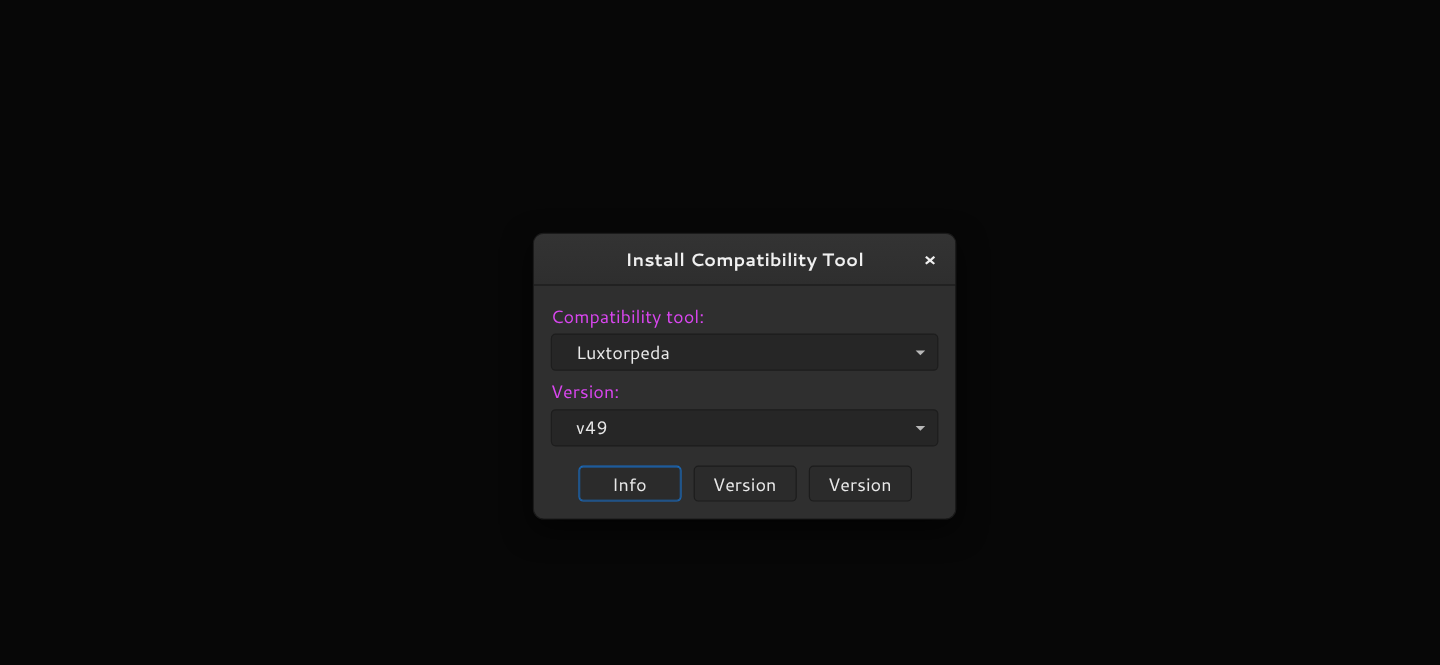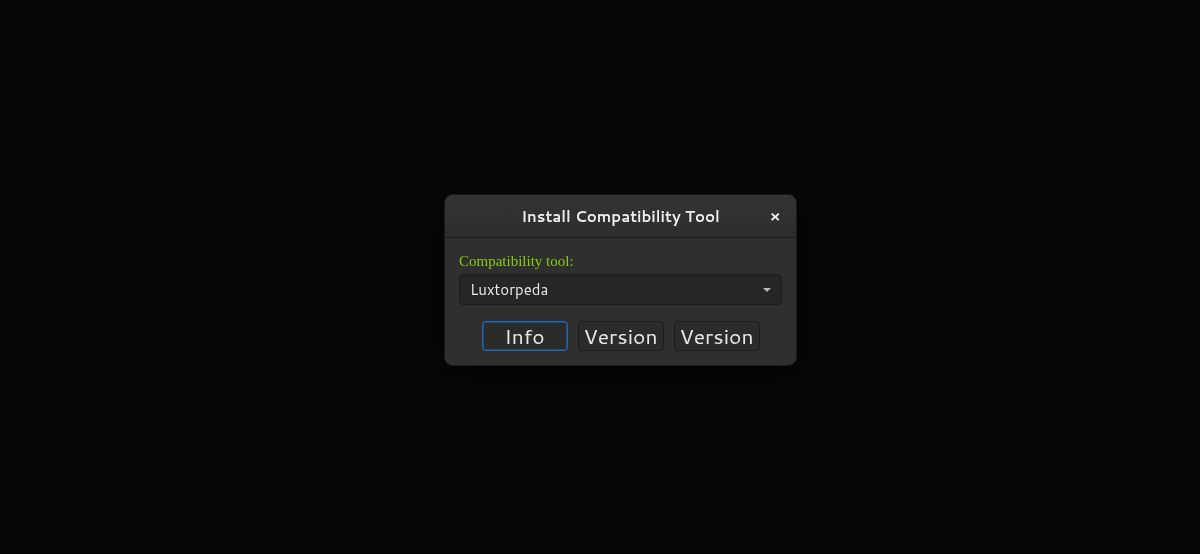--- a/index.html
+++ b/index.html
@@ -54,38 +54,37 @@
       cursor: pointer;
       font-size: 15px;
       font-weight: bold;
       border-radius: 4px;
     }
     .content {
       padding: 12px 14px 14px 14px;
       background: #2f2f2f;
     }
     .label {
-      color: #84cc16;
+      color: #d946ef;
       font-size: 15px;
       margin-bottom: 4px;
       margin-top: 3px;
-      font-family: Liberation Serif, serif;
     }
     .label.second {
       margin-top: 7px;
     }
     .combo {
       width: 100%;
       height: 31px;
       background: #262626;
       border: 1px solid #1d1d1d;
       border-radius: 4px;
       display: flex;
       align-items: center;
-      padding-left: 10px;
+      padding-left: 20px;
       padding-right: 10px;
       color: #e8e8e8;
       font-size: 15px;
       cursor: pointer;
       position: relative;
     }
     .combo-value {
       flex: 1;
     }
     .combo-arrow {
@@ -101,21 +100,21 @@
       gap: 10px;
       margin-top: 16px;
     }
     .btn {
       width: 86px;
       height: 30px;
       background: #2b2b2b;
       border: 1px solid #1c1c1c;
       border-radius: 4px;
       color: #e8e8e8;
-      font-size: 21px;
+      font-size: 15px;
       cursor: pointer;
       display: flex;
       align-items: center;
       justify-content: center;
       font-family: inherit;
     }
     .btn.focused {
       border: 1.5px solid #1a6bbd;
       background: #2b2b2b;
       box-shadow: inset 0 0 0 0.5px #1a6bbd;
@@ -130,19 +129,24 @@
     <div class="close-btn">
       <span>×</span>
     </div>
   </div>
   <div class="content">
     <div class="label">Compatibility tool:</div>
     <div class="combo">
       <span class="combo-value">Luxtorpeda</span>
       <span class="combo-arrow"></span>
     </div>
+    <div class="label second">Version:</div>
+    <div class="combo">
+      <span class="combo-value">v49</span>
+      <span class="combo-arrow"></span>
+    </div>
     <div class="button-row">
       <button class="btn focused">Info</button>
       <button class="btn">Version</button>
       <button class="btn">Version</button>
     </div>
   </div>
 </div>
 
 </body></html>

